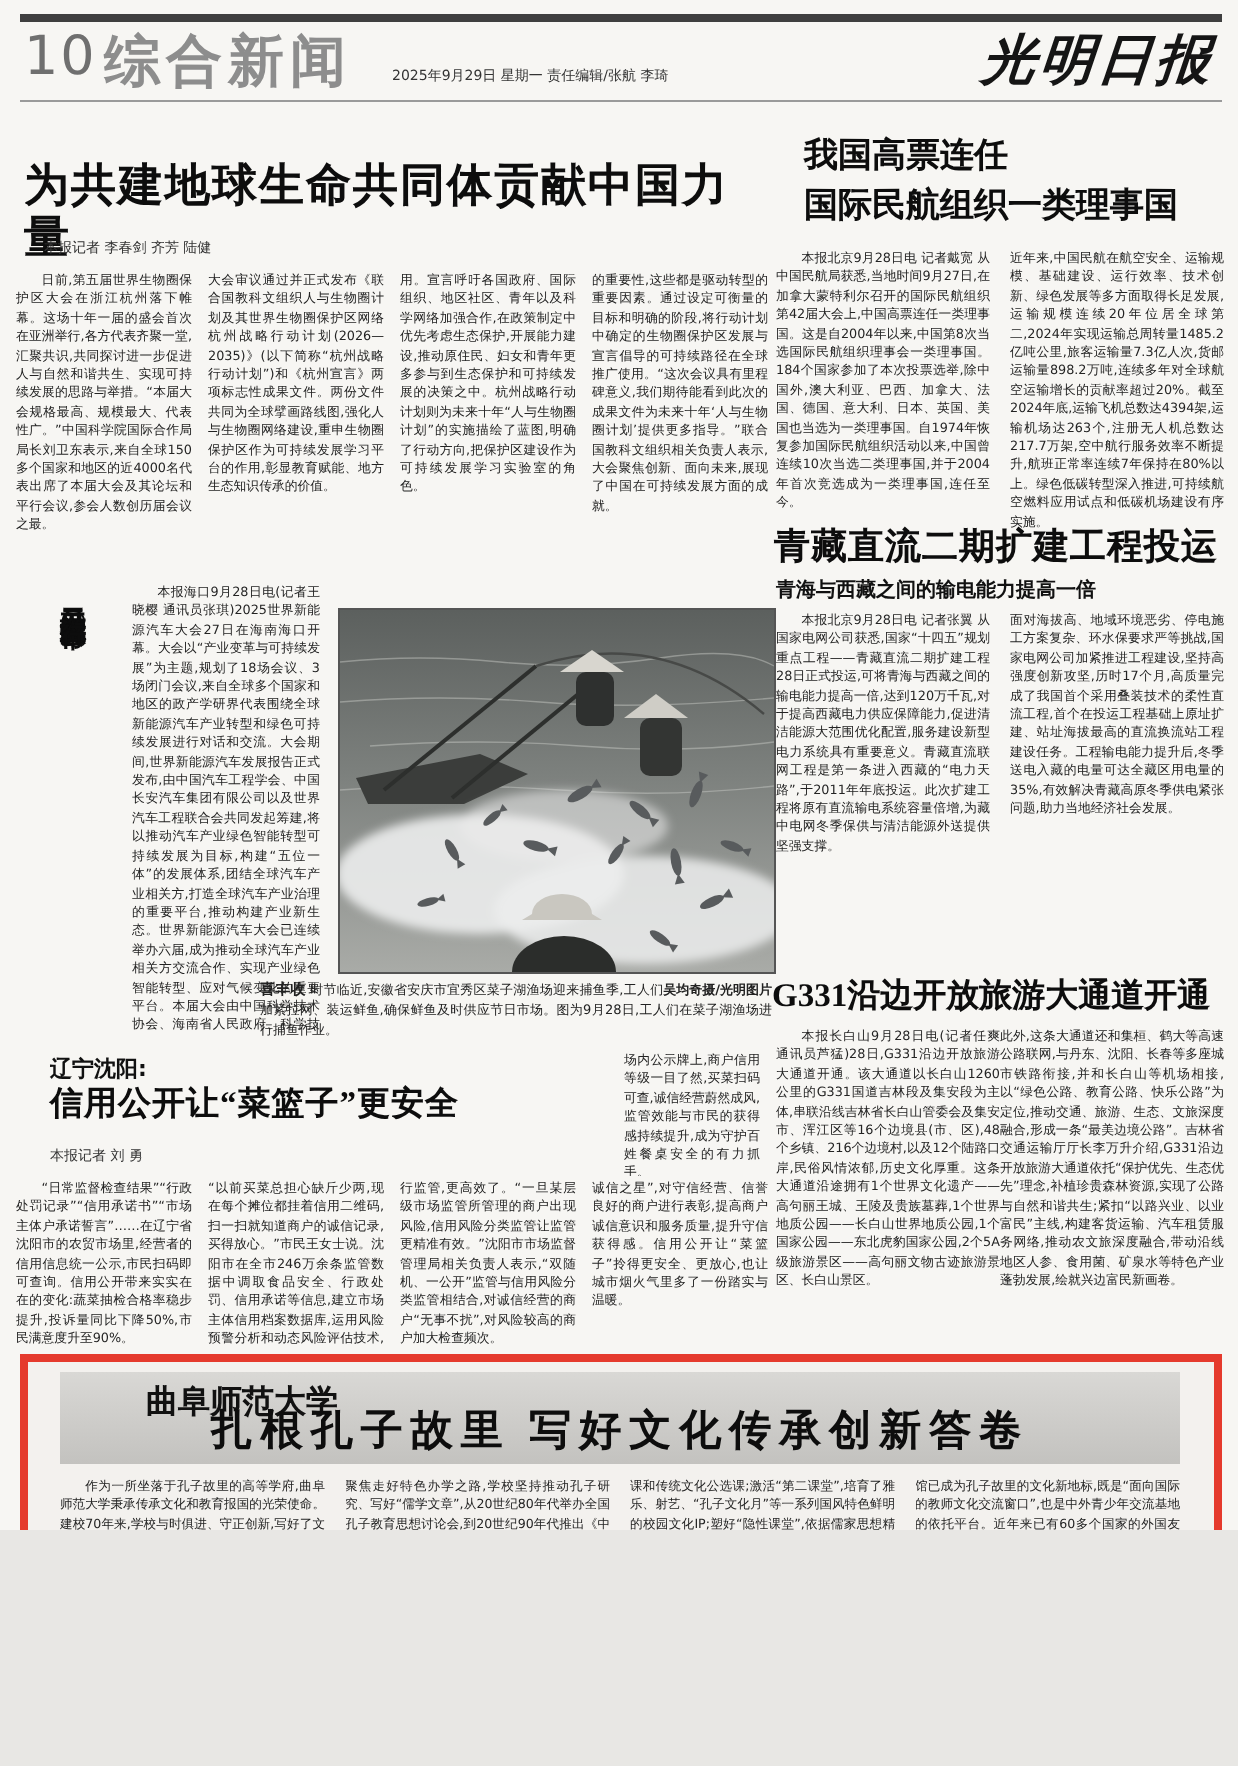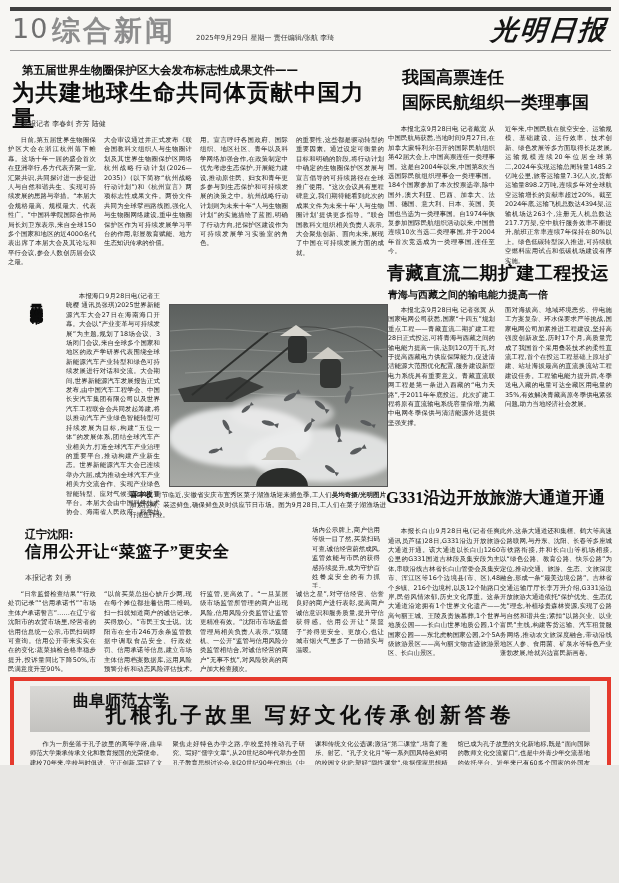--- a/index.html
+++ b/index.html
@@ -64,21 +64,20 @@
 
 <div class="page">
 
   <div class="abs rule-thick"></div>
   <div class="abs pg-num">10</div>
   <div class="abs section-title">综合新闻</div>
   <div class="abs dateline">2025年9月29日 星期一 责任编辑/张航 李琦</div>
   <div class="abs masthead">光明日报</div>
   <div class="abs rule-thin"></div>
 
-  <div class="abs kicker lead-kicker">第五届世界生物圈保护区大会发布标志性成果文件——</div>
   <div class="abs hl lead-hl">为共建地球生命共同体贡献中国力量</div>
   <div class="abs byline lead-byline">本报记者 李春剑 齐芳 陆健</div>
   <div class="abs lead-body" style="display:flex;gap:8px;">
     <div class="body-col" style="flex:1">日前,第五届世界生物圈保护区大会在浙江杭州落下帷幕。这场十年一届的盛会首次在亚洲举行,各方代表齐聚一堂,汇聚共识,共同探讨进一步促进人与自然和谐共生、实现可持续发展的思路与举措。“本届大会规格最高、规模最大、代表性广。”中国科学院国际合作局局长刘卫东表示,来自全球150多个国家和地区的近4000名代表出席了本届大会及其论坛和平行会议,参会人数创历届会议之最。</div>
     <div class="body-col" style="flex:1;text-indent:0">大会审议通过并正式发布《联合国教科文组织人与生物圈计划及其世界生物圈保护区网络杭州战略行动计划(2026—2035)》(以下简称“杭州战略行动计划”)和《杭州宣言》两项标志性成果文件。两份文件共同为全球擘画路线图,强化人与生物圈网络建设,重申生物圈保护区作为可持续发展学习平台的作用,彰显教育赋能、地方生态知识传承的价值。</div>
     <div class="body-col" style="flex:1;text-indent:0">用。宣言呼吁各国政府、国际组织、地区社区、青年以及科学网络加强合作,在政策制定中优先考虑生态保护,开展能力建设,推动原住民、妇女和青年更多参与到生态保护和可持续发展的决策之中。杭州战略行动计划则为未来十年“人与生物圈计划”的实施描绘了蓝图,明确了行动方向,把保护区建设作为可持续发展学习实验室的角色。</div>
     <div class="body-col" style="flex:1;text-indent:0">的重要性,这些都是驱动转型的重要因素。通过设定可衡量的目标和明确的阶段,将行动计划中确定的生物圈保护区发展与宣言倡导的可持续路径在全球推广使用。“这次会议具有里程碑意义,我们期待能看到此次的成果文件为未来十年‘人与生物圈计划’提供更多指导。”联合国教科文组织相关负责人表示,大会聚焦创新、面向未来,展现了中国在可持续发展方面的成就。</div>
   </div>
 
   <div class="abs hl icao-hl">
@@ -91,21 +90,21 @@
   </div>
 
   <div class="abs hl qz-hl">青藏直流二期扩建工程投运</div>
   <div class="abs qz-sub">青海与西藏之间的输电能力提高一倍</div>
   <div class="abs qz-body" style="display:flex;gap:10px;">
     <div class="body-col" style="flex:1">本报北京9月28日电 记者张翼 从国家电网公司获悉,国家“十四五”规划重点工程——青藏直流二期扩建工程28日正式投运,可将青海与西藏之间的输电能力提高一倍,达到120万千瓦,对于提高西藏电力供应保障能力,促进清洁能源大范围优化配置,服务建设新型电力系统具有重要意义。青藏直流联网工程是第一条进入西藏的“电力天路”,于2011年年底投运。此次扩建工程将原有直流输电系统容量倍增,为藏中电网冬季保供与清洁能源外送提供坚强支撑。</div>
     <div class="body-col" style="flex:1;text-indent:0">面对海拔高、地域环境恶劣、停电施工方案复杂、环水保要求严等挑战,国家电网公司加紧推进工程建设,坚持高强度创新攻坚,历时17个月,高质量完成了我国首个采用叠装技术的柔性直流工程,首个在投运工程基础上原址扩建、站址海拔最高的直流换流站工程建设任务。工程输电能力提升后,冬季送电入藏的电量可达全藏区用电量的35%,有效解决青藏高原冬季供电紧张问题,助力当地经济社会发展。</div>
   </div>
 
   <div class="abs hl g331-hl">G331沿边开放旅游大通道开通</div>
-  <div class="abs g331-body" style="display:flex;align-items:center;">
+  <div class="abs g331-body" style="display:flex;">
     <div class="body-col" style="flex:1">本报长白山9月28日电(记者任爽 通讯员芦猛)28日,G331沿边开放旅游大通道开通。该大通道以长白山1260公里的G331国道吉林段及集安段为主体,串联沿线吉林省长白山管委会及集安市、浑江区等16个边境县(市、区),48个乡镇、216个边境村,以及12个陆路口岸,民俗风情浓郁,历史文化厚重。这条大通道沿途拥有1个世界文化遗产——高句丽王城、王陵及贵族墓葬,1个世界地质公园——长白山世界地质公园,1个国家公园——东北虎豹国家公园,2个5A级旅游景区——高句丽文物古迹旅游景区、长白山景区。</div>
     <div class="body-col" style="flex:1;text-indent:0">此外,这条大通道还和集桓、鹤大等高速公路联网,与丹东、沈阳、长春等多座城市铁路衔接,并和长白山等机场相接,以“绿色公路、教育公路、快乐公路”为定位,推动交通、旅游、生态、文旅深度融合,形成一条“最美边境公路”。吉林省交通运输厅厅长李万升介绍,G331沿边开放旅游大通道依托“保护优先、生态优先”理念,补植珍贵森林资源,实现了公路与自然和谐共生;紧扣“以路兴业、以业富民”主线,构建客货运输、汽车租赁服务网络,推动农文旅深度融合,带动沿线地区人参、食用菌、矿泉水等特色产业蓬勃发展,绘就兴边富民新画卷。</div>
   </div>
 
   <div class="abs ev-hl">二〇二五世界新能源汽车大会举行</div>
   <div class="abs ev-body body-col">本报海口9月28日电(记者王晓樱 通讯员张琪)2025世界新能源汽车大会27日在海南海口开幕。大会以“产业变革与可持续发展”为主题,规划了18场会议、3场闭门会议,来自全球多个国家和地区的政产学研界代表围绕全球新能源汽车产业转型和绿色可持续发展进行对话和交流。大会期间,世界新能源汽车发展报告正式发布,由中国汽车工程学会、中国长安汽车集团有限公司以及世界汽车工程联合会共同发起筹建,将以推动汽车产业绿色智能转型可持续发展为目标,构建“五位一体”的发展体系,团结全球汽车产业相关方,打造全球汽车产业治理的重要平台,推动构建产业新生态。世界新能源汽车大会已连续举办六届,成为推动全球汽车产业相关方交流合作、实现产业绿色智能转型、应对气候变化的重要平台。本届大会由中国科学技术协会、海南省人民政府、科学技术部、工业和信息化部共同主办。</div>
 
   <div class="abs photo">
     <svg width="217" height="181" viewBox="0 0 217 181">
       <defs>

